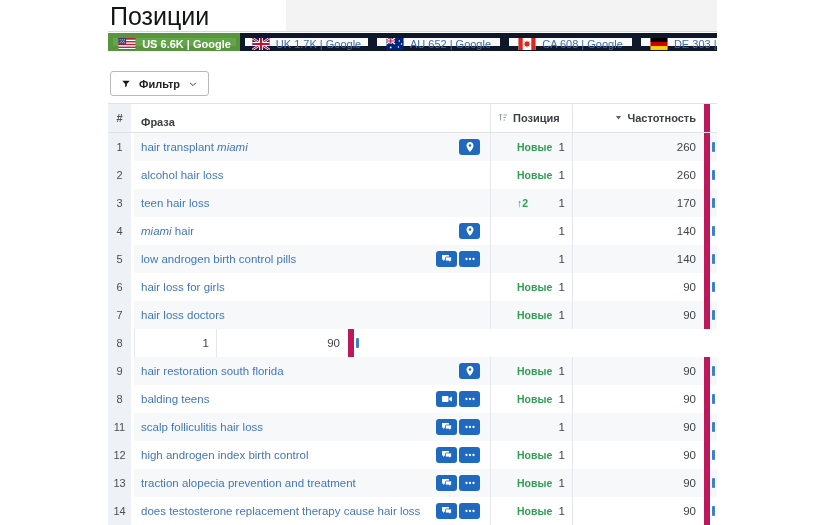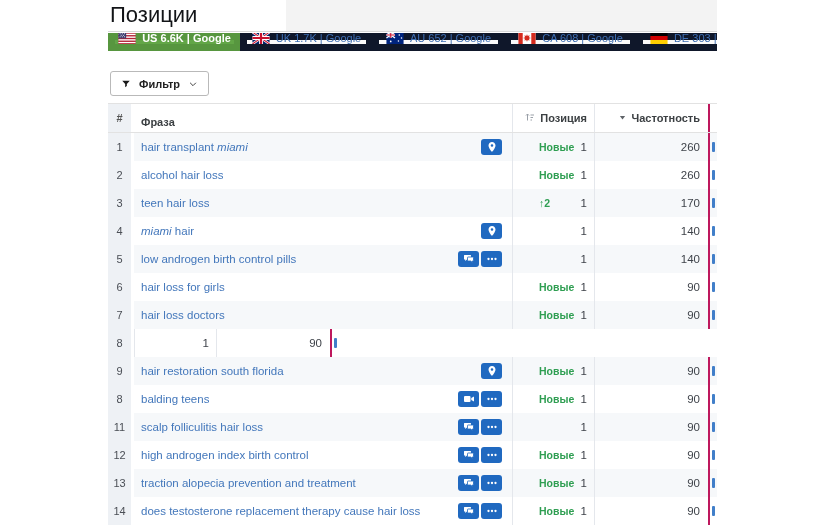--- a/index.html
+++ b/index.html
@@ -1,27 +1,27 @@
 <!DOCTYPE html>
 <html><head>
 <meta charset="utf-8">
 <style>
   html,body{margin:0;padding:0;background:#fff;}
   .screen{position:relative;width:825px;height:525px;background:#fff;overflow:hidden;
           font-family:"Liberation Sans",sans-serif;-webkit-font-smoothing:antialiased;}
   
   .page-header{position:absolute;left:108px;top:0;width:609px;height:31px;
                border-bottom:1px solid #d8d8d8;display:flex;}
-  .page-title{width:176px;background:#fff;font-size:22px;font-weight:400;color:#121417;
+  .page-title{width:176px;background:#fff;font-size:25px;font-weight:400;color:#121417;
               padding:2px 0 0 2px;white-space:nowrap;}
   .header-fill{flex:1;background:#f3f3f3;}
   
   .tabs{position:absolute;left:108px;top:33px;width:609px;height:29px;display:flex;overflow:hidden;}
-  .tab{flex:0 0 133px;box-sizing:border-box;height:18px;border:7px solid #0f172a;margin-left:-1px;
-       background:#fafafa;display:flex;align-items:flex-end;justify-content:center;gap:6px;
+  .tab{flex:0 0 133px;box-sizing:border-box;height:18px;border:5px solid #0f172a;margin-left:-1px;
+       background:#fafafa;display:flex;align-items:flex-start;justify-content:center;gap:6px;
        font-size:11px;color:#3e6eb2;cursor:pointer;white-space:nowrap;}
   .tab:first-child{margin-left:0;}
   .tab.active{background:var(--green,#62a647);border-color:#57963f;color:#fff;font-weight:700;}
   .tab .flag{width:18px;height:12px;flex:0 0 18px;display:inline-block;}
   .tab .flag svg{width:18px;height:12px;display:block;}
   
   .filter-btn{position:absolute;left:110px;top:71px;height:25px;padding:0 10px;
               background:#fff;border:1px solid #b9b9b9;border-radius:3px;
               display:inline-flex;align-items:center;gap:8px;font-family:inherit;
               font-size:11px;font-weight:700;color:#222;cursor:pointer;}
@@ -30,23 +30,23 @@
   .table{position:absolute;left:108px;top:103px;width:609px;}
   .thead,.trow{display:flex;height:28px;align-items:stretch;}
   .thead{border-top:1px solid #e2e2e2;border-bottom:1px solid #e2e2e2;background:#fff;}
   .c{display:flex;align-items:center;box-sizing:border-box;font-size:11.5px;color:#3f434a;}
   .c-num{width:26px;justify-content:center;background:#eef1f5;border-right:3px solid #fff;
          font-size:11px;color:#4a4e55;}
   .thead .c-num{font-weight:700;color:#555;}
   .c-phrase{flex:1;padding-left:7px;overflow:hidden;}
   .thead .c-phrase{font-weight:700;color:#3c4043;font-size:11px;margin-top:7px;}
   .c-pos{width:82px;justify-content:flex-start;padding:0 7px 0 6px;border-left:1px solid #e4e7ec;}
-  .thead .c-pos{justify-content:flex-end;gap:4px;font-weight:700;color:#3c4043;font-size:11px;}
-  .c-freq{width:116px;justify-content:flex-end;padding-right:8px;
-          border-left:1px solid #e4e7ec;border-right:2px solid #be185d;}
+  .thead .c-pos{justify-content:flex-start;gap:4px;font-weight:700;color:#3c4043;font-size:11px;}
+  .c-freq{width:138px;justify-content:flex-end;padding-right:8px;
+          border-left:1px solid #e4e7ec;border-right:6px solid #be185d;}
   .thead .c-freq{font-weight:700;color:#3c4043;font-size:11px;gap:4px;}
   .c-sliver{width:7px;padding:0;position:relative;}
   .trow:nth-child(odd) .c-phrase,.trow:nth-child(odd) .c-pos,
   .trow:nth-child(odd) .c-freq,.trow:nth-child(odd) .c-sliver{background:#f6f8fa;}
   .trow:nth-child(even) .c-phrase,.trow:nth-child(even) .c-pos,
   .trow:nth-child(even) .c-freq,.trow:nth-child(even) .c-sliver{background:#fff;}
   .phrase-link{color:var(--link,#4377bb);cursor:pointer;white-space:nowrap;overflow:hidden;
                text-overflow:ellipsis;}
   .phrase-link .it{font-style:italic;}
   .badges{margin-left:auto;display:flex;gap:2px;padding:0 10px 0 6px;}

